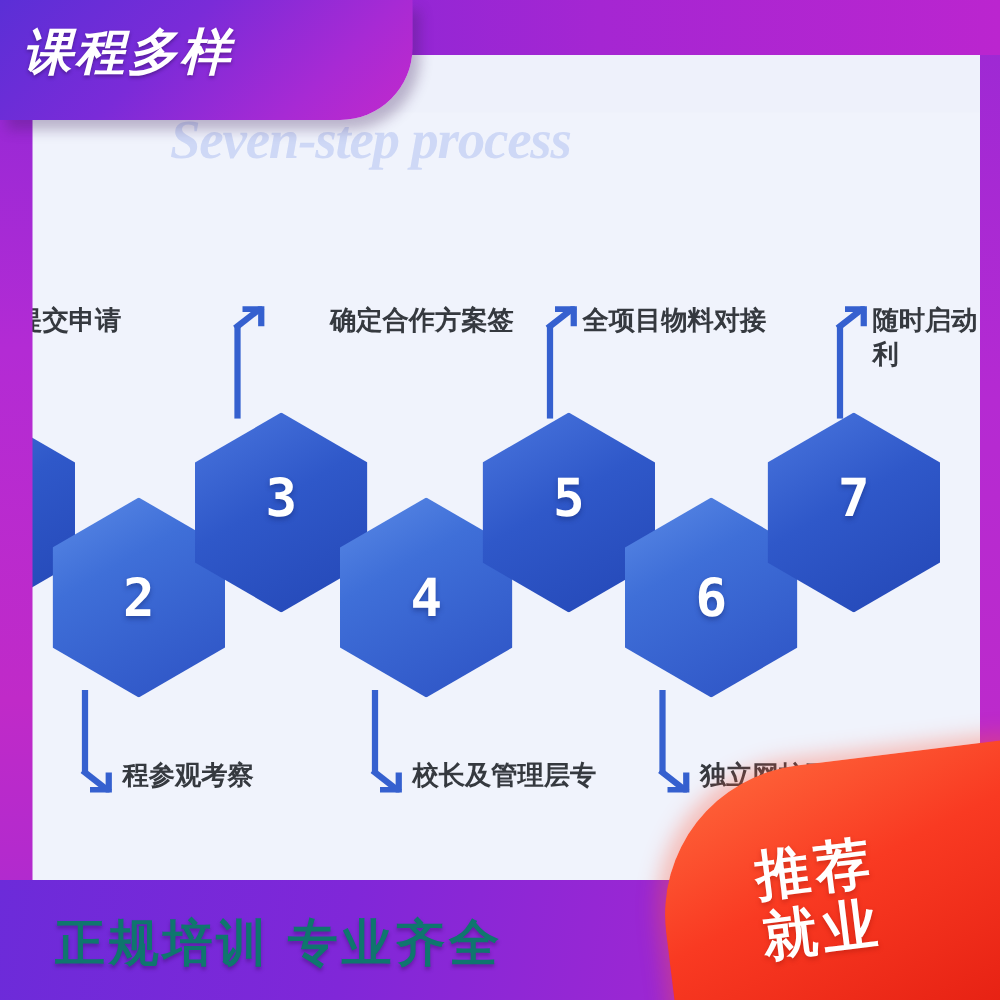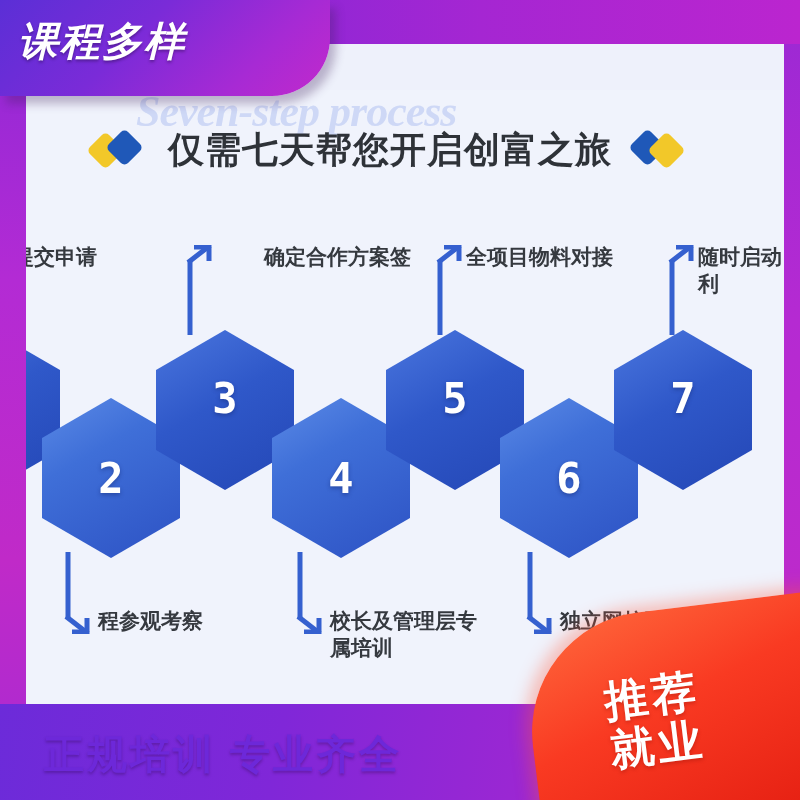--- a/index.html
+++ b/index.html
@@ -112,21 +112,21 @@
   }
 
   
   .footer-bar{
     position:absolute;left:0;bottom:0;width:800px;height:96px;
     background:linear-gradient(100deg,#6c2bd9 0%,#8027d8 35%,#9f27d2 70%,#b726cd 100%);
     z-index:7;
   }
   .footer-text{
     position:absolute;left:44px;bottom:18px;
-    color:#6d28d9;font-size:40px;font-weight:bold;letter-spacing:3px;
+    color:#0f766e;font-size:40px;font-weight:bold;letter-spacing:3px;
     white-space:nowrap;z-index:8;
     text-shadow:0 2px 3px rgba(50,10,80,.35);
   }
 
   
   .badge{
     position:absolute;right:-30px;bottom:-18px;
     width:300px;height:210px;
     background:linear-gradient(160deg,#ff6a3d 0%,#f93a22 45%,#e51f12 100%);
     border-top-left-radius:120px;
@@ -149,31 +149,20 @@
 <div id="poster">
 
   <div class="card"></div>
 
   <div class="watermark">Seven-step process</div>
 
   <div class="header-bar"></div>
   <div class="header-blob"></div>
   <div class="header-title">课程多样</div>
 
-  <div class="subtitle-row">
-    <span class="dia-pair pair-left">
-      <span class="dia dia-y"></span>
-      <span class="dia dia-b"></span>
-    </span>
-    <span class="subtitle-text">仅需七天帮您开启创富之旅</span>
-    <span class="dia-pair pair-right">
-      <span class="dia dia-b"></span>
-      <span class="dia dia-y"></span>
-    </span>
-  </div>
 
   <div class="hex hex-top dark" style="left:-78px;top:330px;">
     <span class="hex-num">1</span>
   </div>
   <div class="hex hex-bot" style="left:42px;top:398px;">
     <span class="hex-num">2</span>
   </div>
   <div class="hex hex-top dark" style="left:156px;top:330px;">
     <span class="hex-num">3</span>
   </div>
@@ -250,21 +239,20 @@
     <div>随时启动</div>
     <div>利</div>
   </div>
 
   <div class="cap" style="left:98px;top:608px;width:190px;">
     <div>程参观考察</div>
   </div>
 
   <div class="cap" style="left:330px;top:608px;width:190px;">
     <div>校长及管理层专</div>
-    <div>属培训</div>
   </div>
 
   <div class="cap" style="left:560px;top:608px;width:220px;">
     <div>独立网校平台搭</div>
   </div>
 
   <div class="footer-bar"></div>
   <div class="footer-text">正规培训 专业齐全</div>
 
   <div class="badge"></div>

